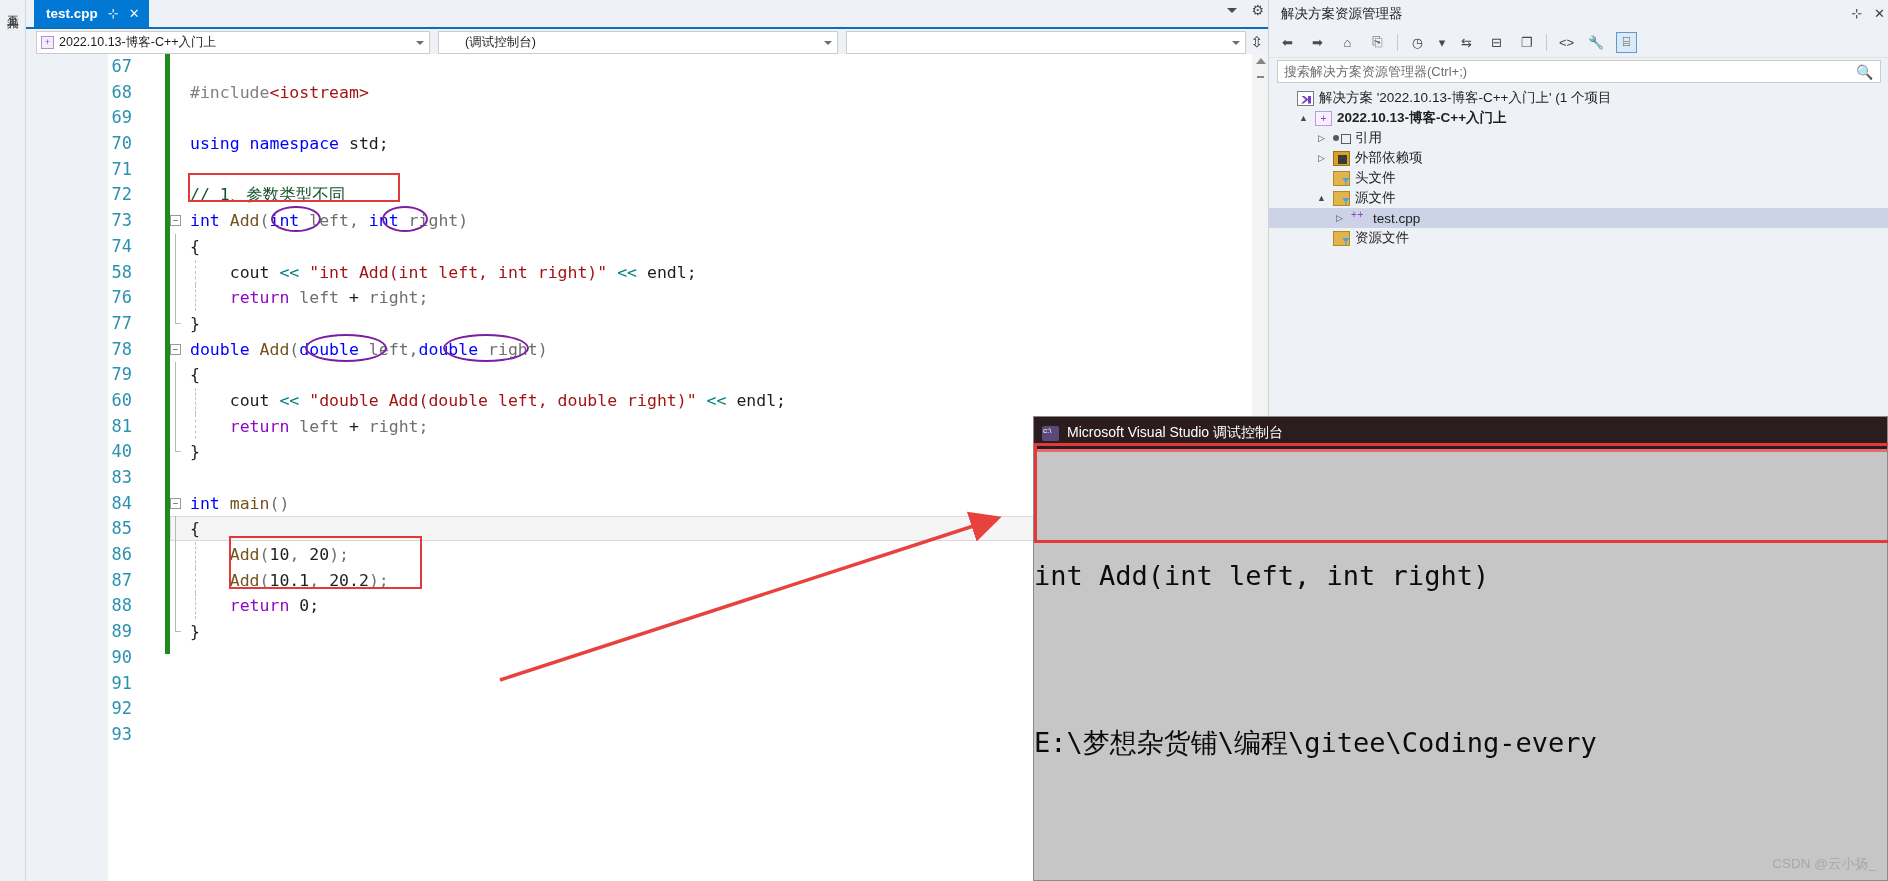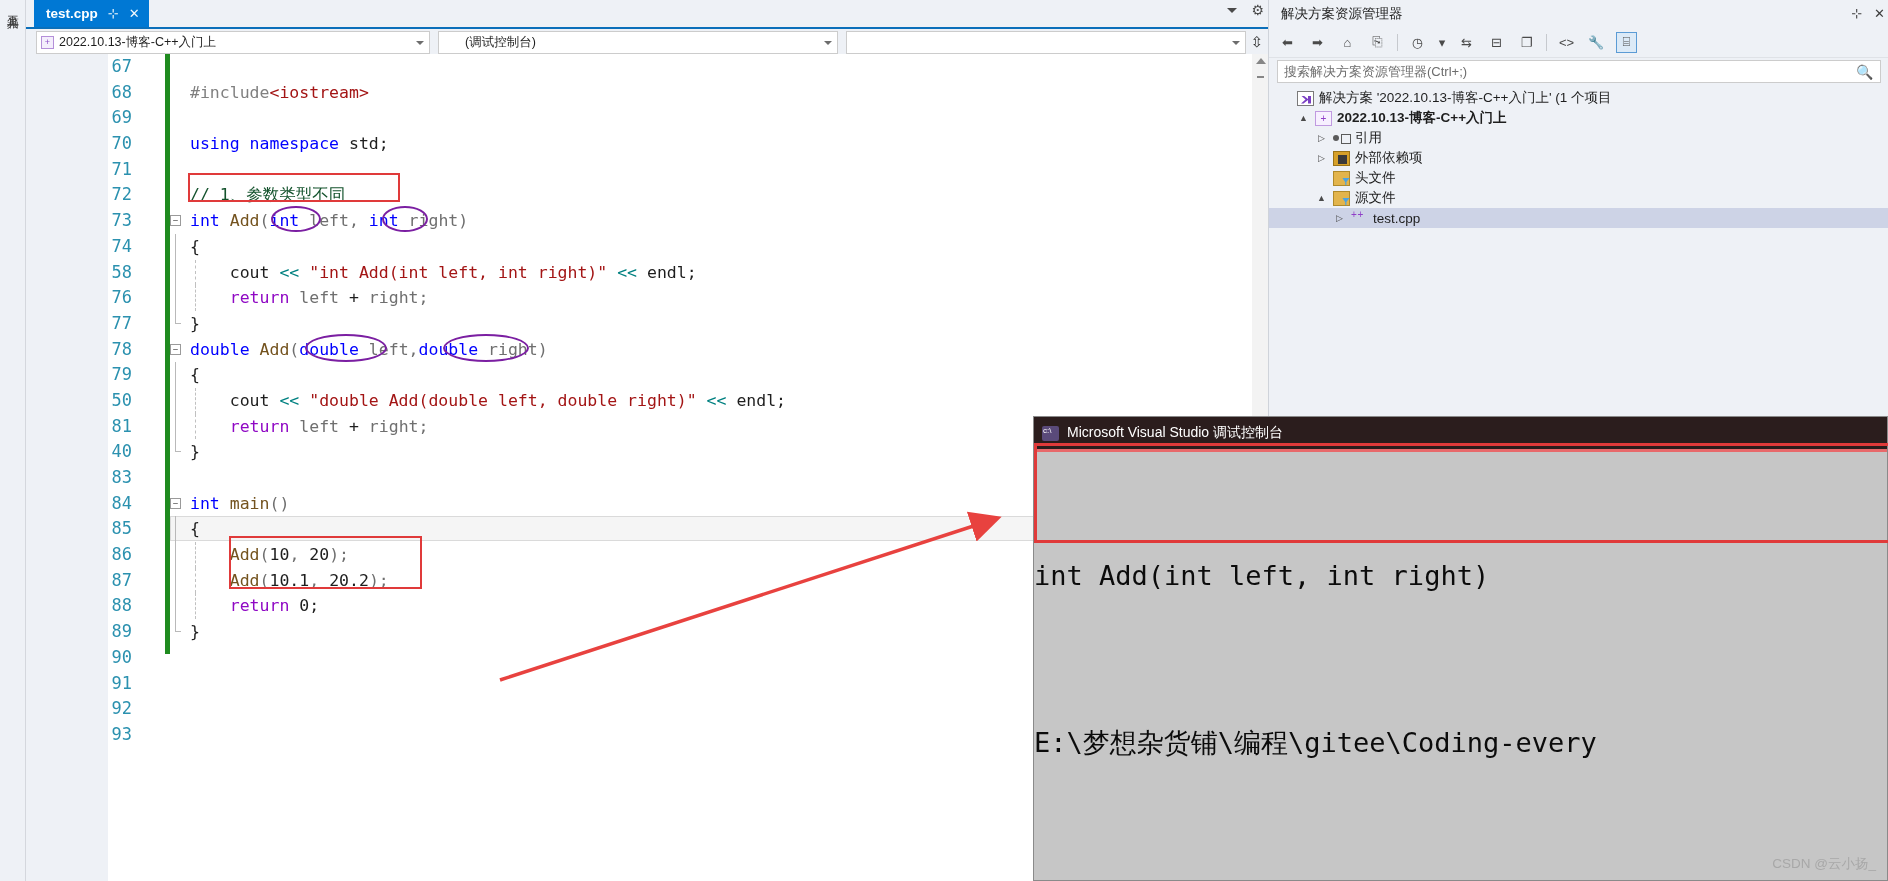--- a/index.html
+++ b/index.html
@@ -306,21 +306,21 @@
           <div>70</div>
           <div>71</div>
           <div>72</div>
           <div>73</div>
           <div>74</div>
           <div>58</div>
           <div>76</div>
           <div>77</div>
           <div>78</div>
           <div>79</div>
-          <div>50</div>
+          <div>60</div>
           <div>81</div>
           <div>40</div>
           <div>83</div>
           <div>84</div>
           <div>85</div>
           <div>86</div>
           <div>87</div>
           <div>88</div>
           <div>89</div>
           <div>90</div>
@@ -406,20 +406,25 @@
         <div class="se-row" style="padding-left: 46px;">
           <span class="exp">▲</span>
           <span class="ico ico-folder"></span>
           <span class="lbl">源文件</span>
         </div>
         <div class="se-row sel" style="padding-left: 64px;">
           <span class="exp">▷</span>
           <span class="ico ico-cpp"></span>
           <span class="lbl">test.cpp</span>
         </div>
+        <div class="se-row" style="padding-left: 46px;">
+          <span class="exp"></span>
+          <span class="ico ico-folder"></span>
+          <span class="lbl">资源文件</span>
+        </div>
       </div>
 
   </div>
 
   <div class="console">
     <div class="console-title">
       <span class="cico"></span>
       <span>Microsoft Visual Studio 调试控制台</span>
     </div>
     <div class="console-accent"></div>

